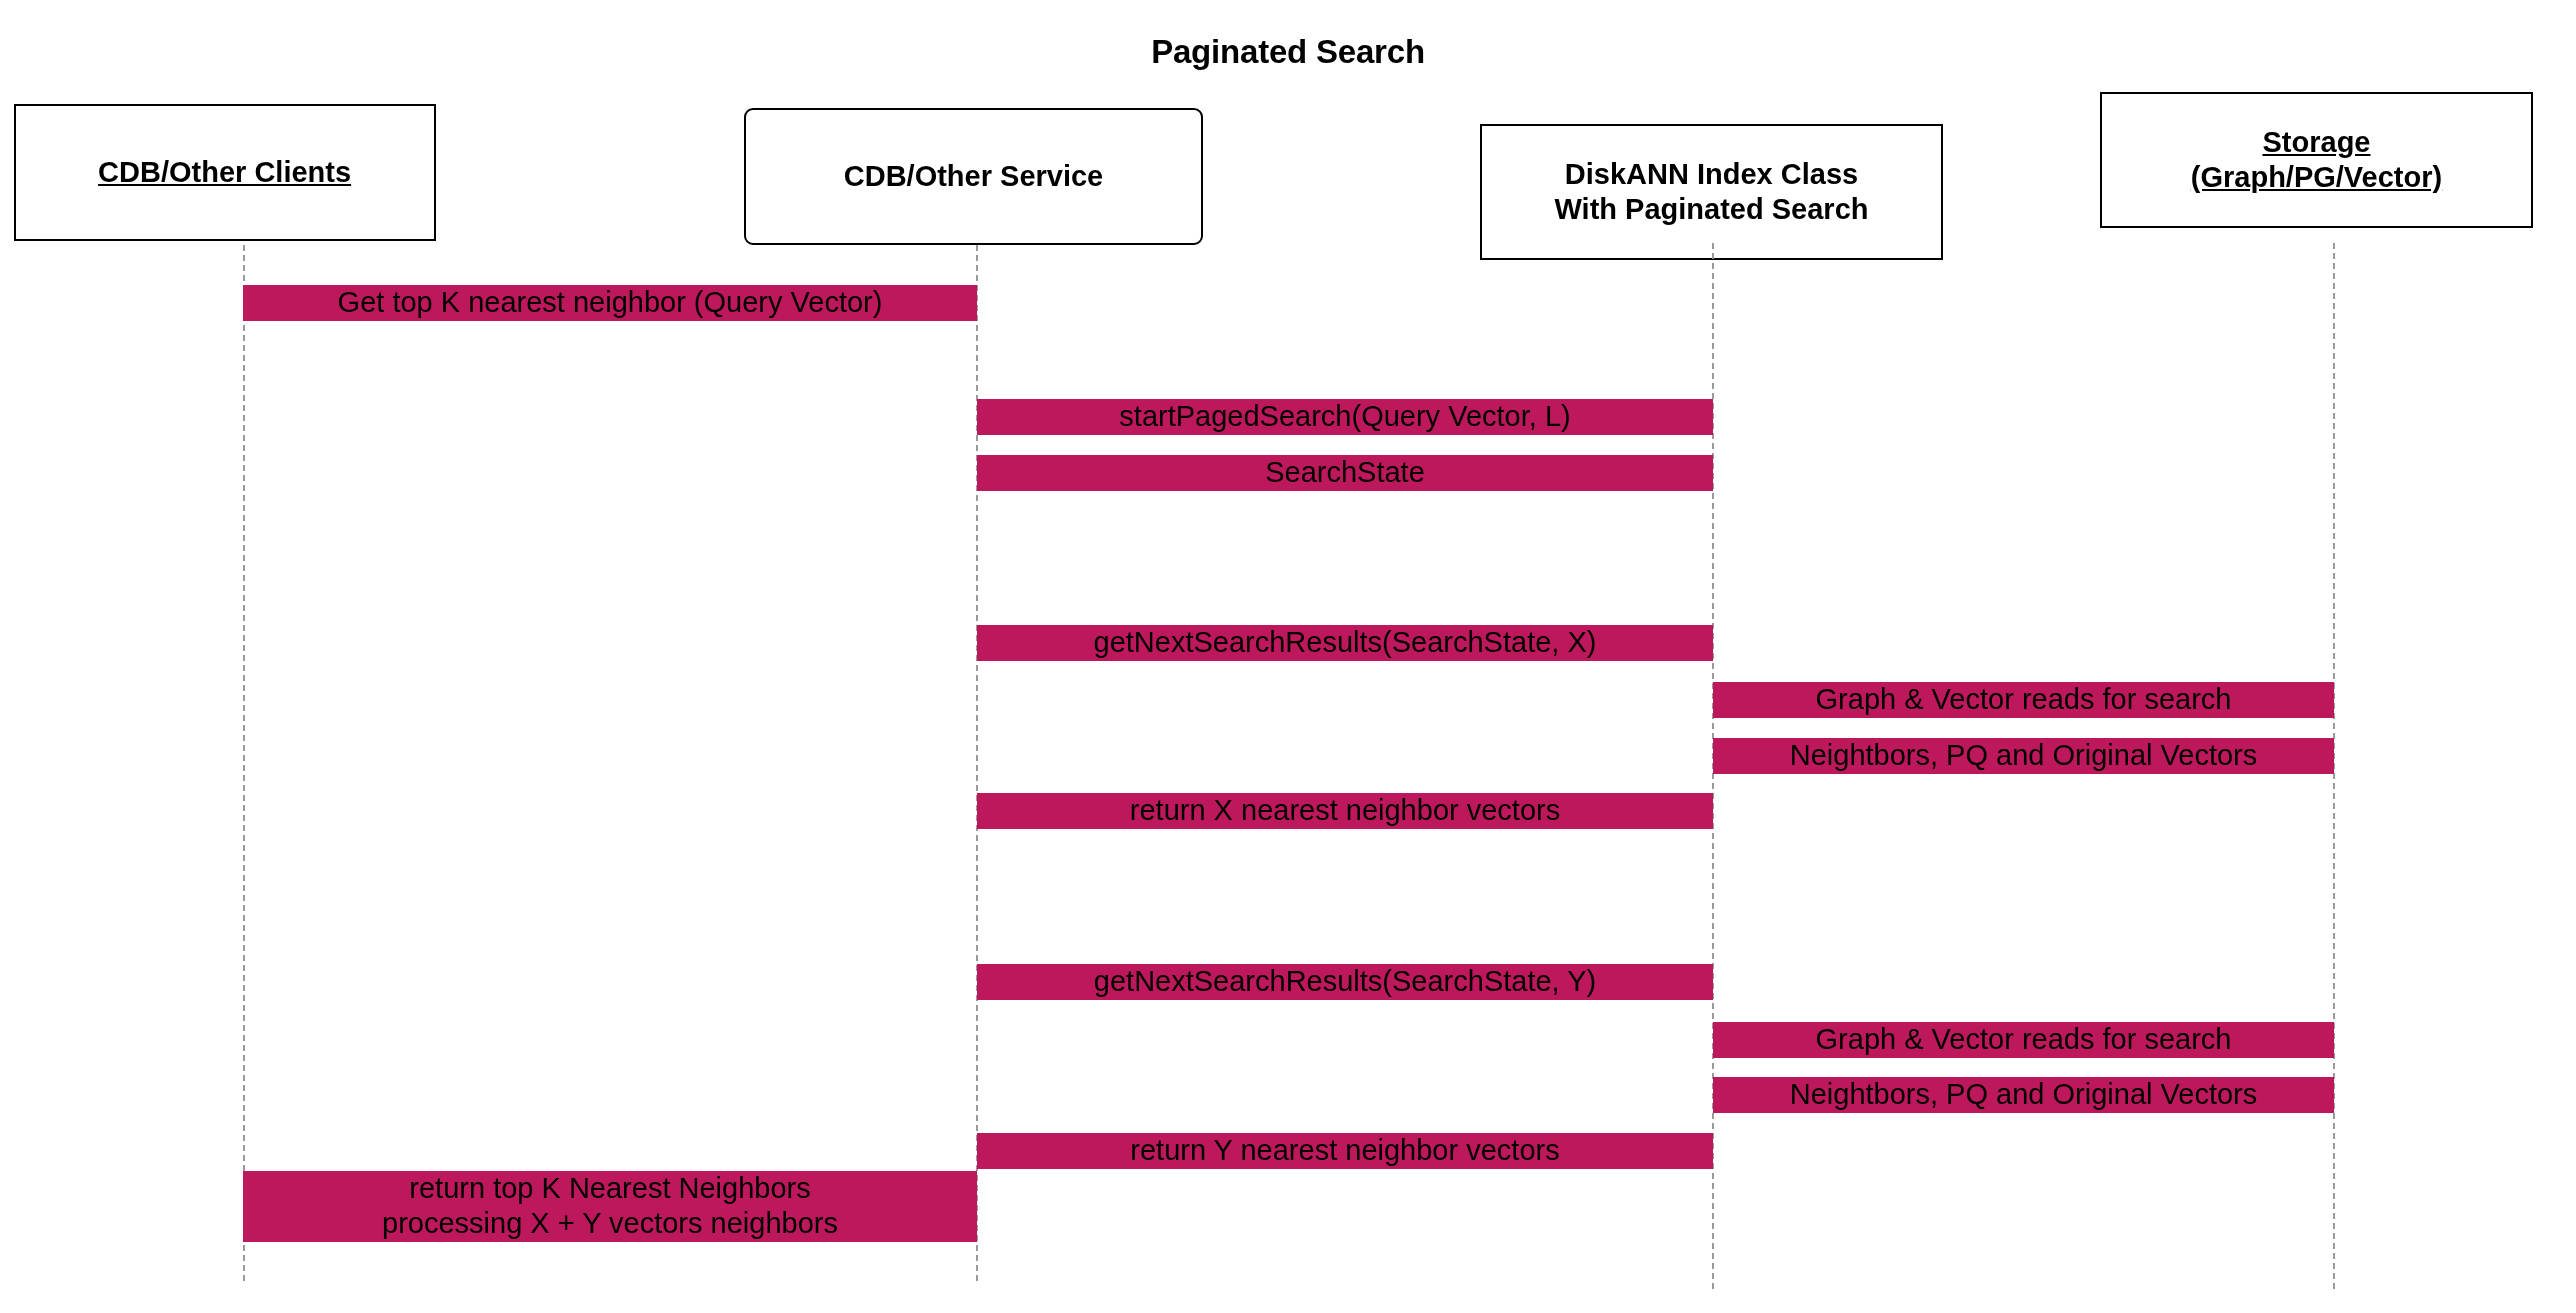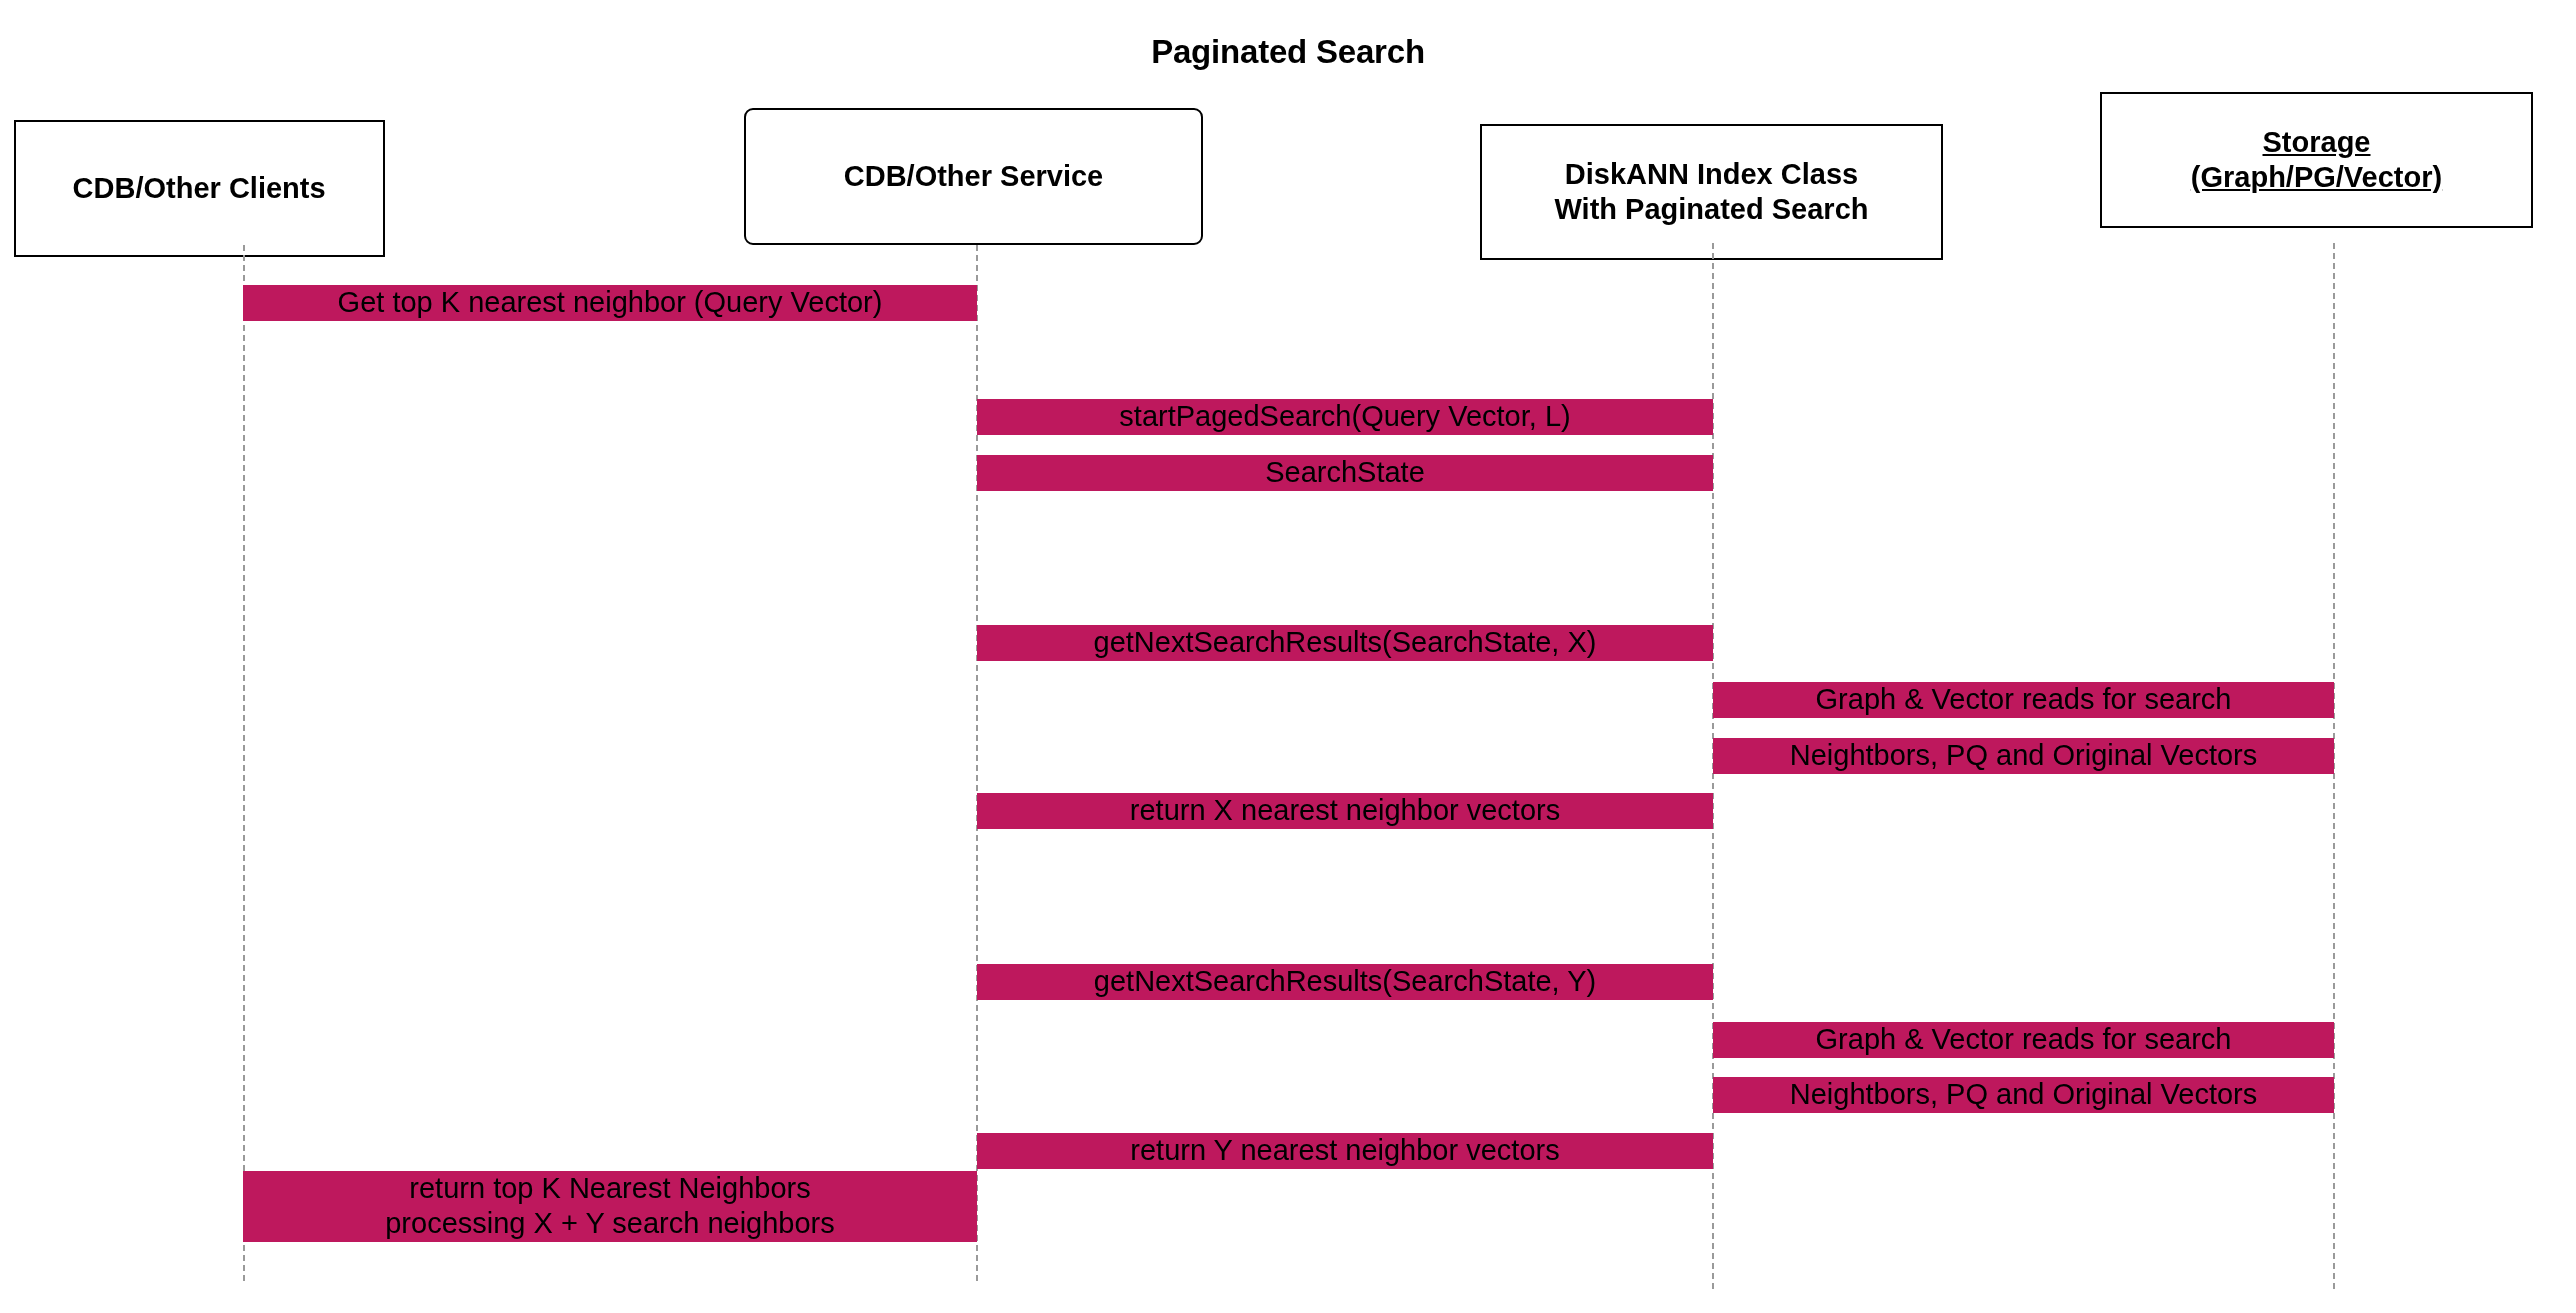--- a/index.html
+++ b/index.html
@@ -80,21 +80,21 @@
   }
 </style>
 </head>
 <body>
 
 <div id="diagram-root">
 
   <div class="diagram-title">Paginated Search</div>
 
   <div id="participants-layer">
-      <div class="participant-box" style="left: 13.6px; top: 120px; width: 371px; height: 137px;">
+      <div class="participant-box" style="left: 13.6px; top: 104px; width: 422px; height: 137px; text-decoration: underline;">
         <span class="lbl">CDB/Other Clients</span>
       </div>
       <div class="lifeline" style="left: 243px; top: 245px; height: 1036px;"></div>
       <div class="participant-box" style="left: 744px; top: 108px; width: 459px; height: 137px; border-radius: 9px;">
         <span class="lbl">CDB/Other Service</span>
       </div>
       <div class="lifeline" style="left: 976px; top: 245px; height: 1036px;"></div>
       <div class="participant-box" style="left: 1480px; top: 124px; width: 463px; height: 136px;">
         <span class="lbl">DiskANN Index Class
 With Paginated Search</span>
@@ -160,18 +160,18 @@
       </div>
       <div class="message" style="left: 977px; width: 736px; top: 1156px;">
         <div class="msg-line"></div>
         <div class="arrowhead left" style="left: 0px;"></div>
         <div class="msg-label single">return Y nearest neighbor vectors</div>
       </div>
       <div class="message" style="left: 243px; width: 734px; top: 1213px;">
         <div class="msg-line"></div>
         <div class="arrowhead left" style="left: 0px;"></div>
         <div class="msg-label two-line">return top K Nearest Neighbors
-processing X + Y search neighbors</div>
+processing X + Y vectors neighbors</div>
       </div>
     </div>
 
 </div>
 
 
 </body></html>

